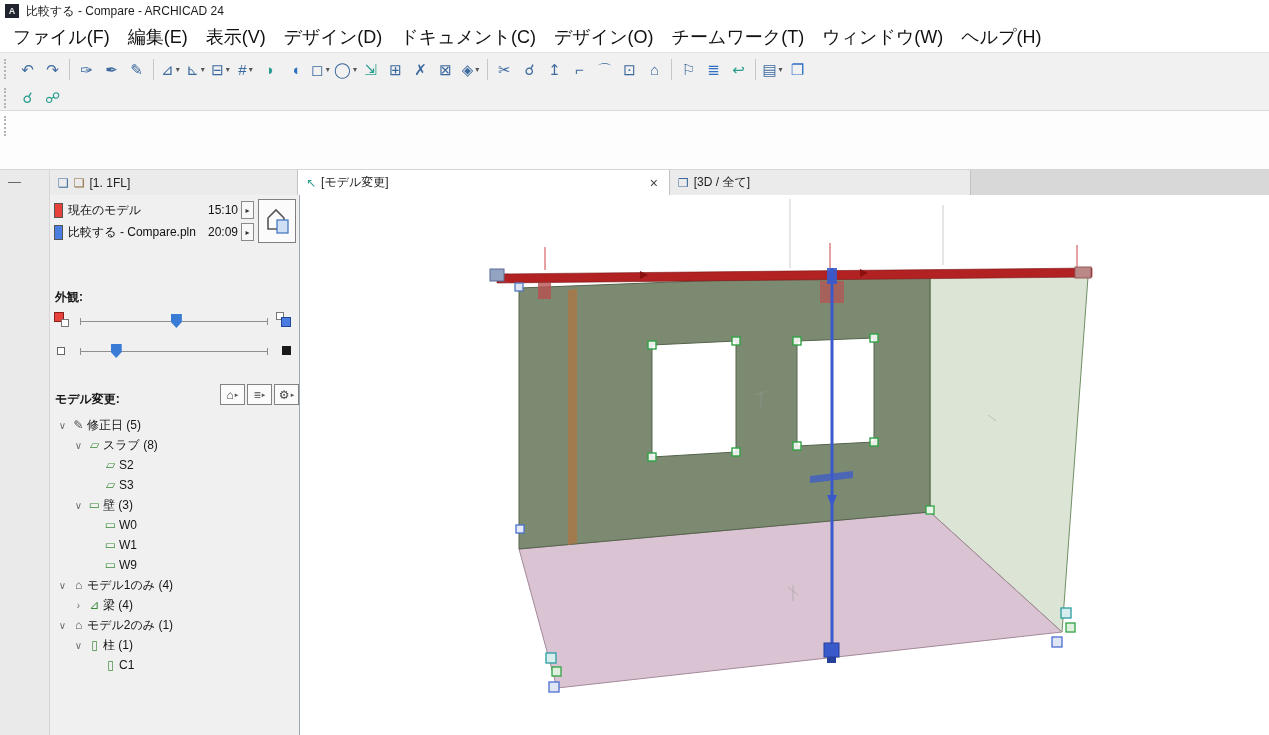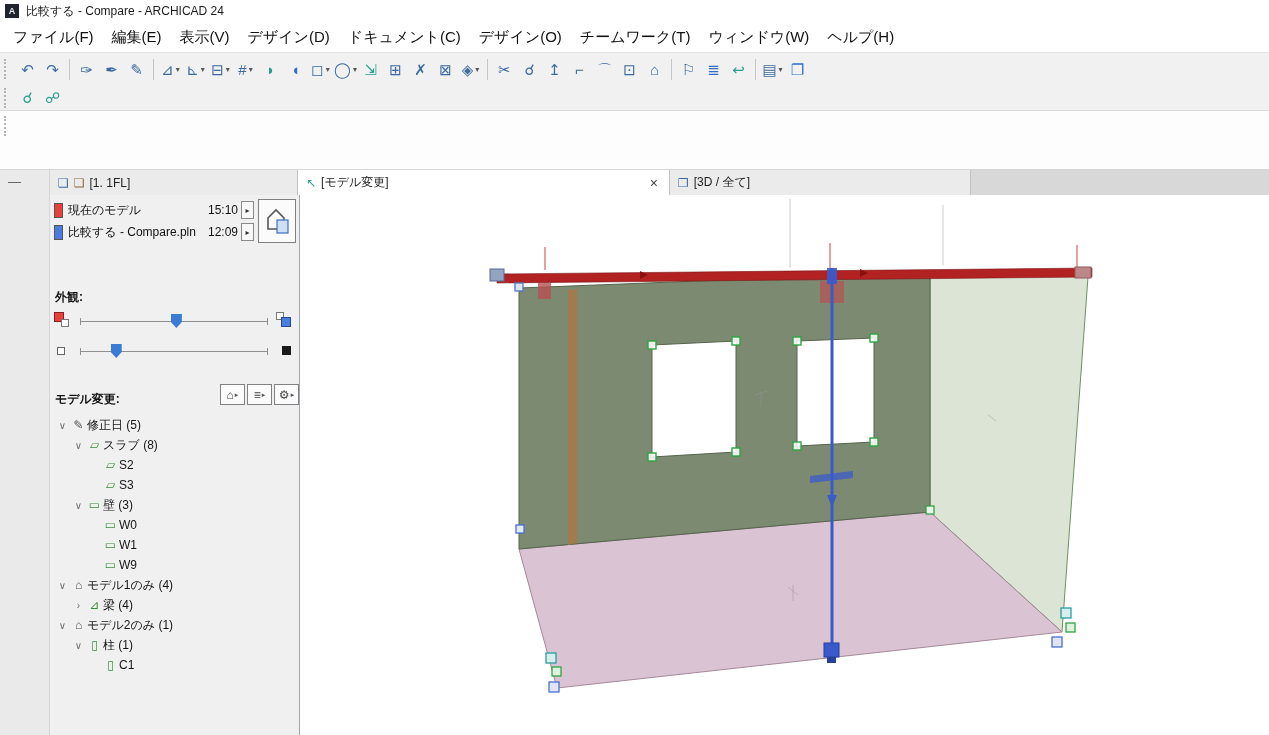--- a/index.html
+++ b/index.html
@@ -10,21 +10,21 @@
   
   .titlebar { position:absolute; left:0; top:0; width:100%; height:22px;
     background:#ffffff; display:flex; align-items:center; padding-left:5px; }
   .app-icon { width:14px; height:14px; background:#20242e; display:inline-flex;
     align-items:center; justify-content:center; color:#e8e8e8; font-size:9px; font-weight:bold; }
   .title-text { margin-left:7px; font-size:12px; color:#1c1c1c; }
 
   
   .menubar { position:absolute; left:0; top:22px; width:100%; height:30px;
     background:#ffffff; display:flex; align-items:center; padding-left:4px; }
-  .menu-item { font-size:15px; color:#111; padding:0 9px; line-height:30px; cursor:default; }
+  .menu-item { font-size:18px; color:#111; padding:0 9px; line-height:30px; cursor:default; }
 
   
   .toolbar1 { position:absolute; left:0; top:52px; width:100%; height:33px;
     background:#f1f1f1; border-top:1px solid #e3e3e3; display:flex; align-items:center; }
   .toolbar2 { position:absolute; left:0; top:85px; width:100%; height:26px;
     background:#f1f1f1; border-bottom:1px solid #dadada; display:flex; align-items:center; }
   .tb-handle { width:6px; height:20px; border-left:2px dotted #b3b3b3; margin:0 5px 0 4px; }
   .tb-btn { min-width:23px; height:25px; display:flex; align-items:center; justify-content:center;
     margin:0 1px; border-radius:2px; cursor:default; }
   .tb-glyph { font-size:15px; color:#3d6a9e; line-height:1; }
@@ -275,21 +275,21 @@
     <div class="model-row r1">
       <span class="swatch" style="background: rgb(232, 65, 58);"></span>
       <span class="model-label">現在のモデル</span>
       <span class="model-time">15:10</span>
       <span class="step-btn">▸</span>
     </div>
 
     <div class="model-row r2">
       <span class="swatch" style="background: rgb(74, 125, 224);"></span>
       <span class="model-label">比較する - Compare.pln</span>
-      <span class="model-time">12:09</span>
+      <span class="model-time">20:09</span>
       <span class="step-btn">▸</span>
     </div>
 
     <div class="mc-3d-btn">
       <svg width="26" height="30" viewBox="0 0 26 30">
         <path d="M4 12 L12 4 L20 12 V23 H4 Z" fill="none" stroke="#555" stroke-width="1.6"></path>
         <rect x="13" y="14" width="11" height="13" fill="#cfe0f5" stroke="#3a6fc0" stroke-width="1.2"></rect>
       </svg>
     </div>
 

